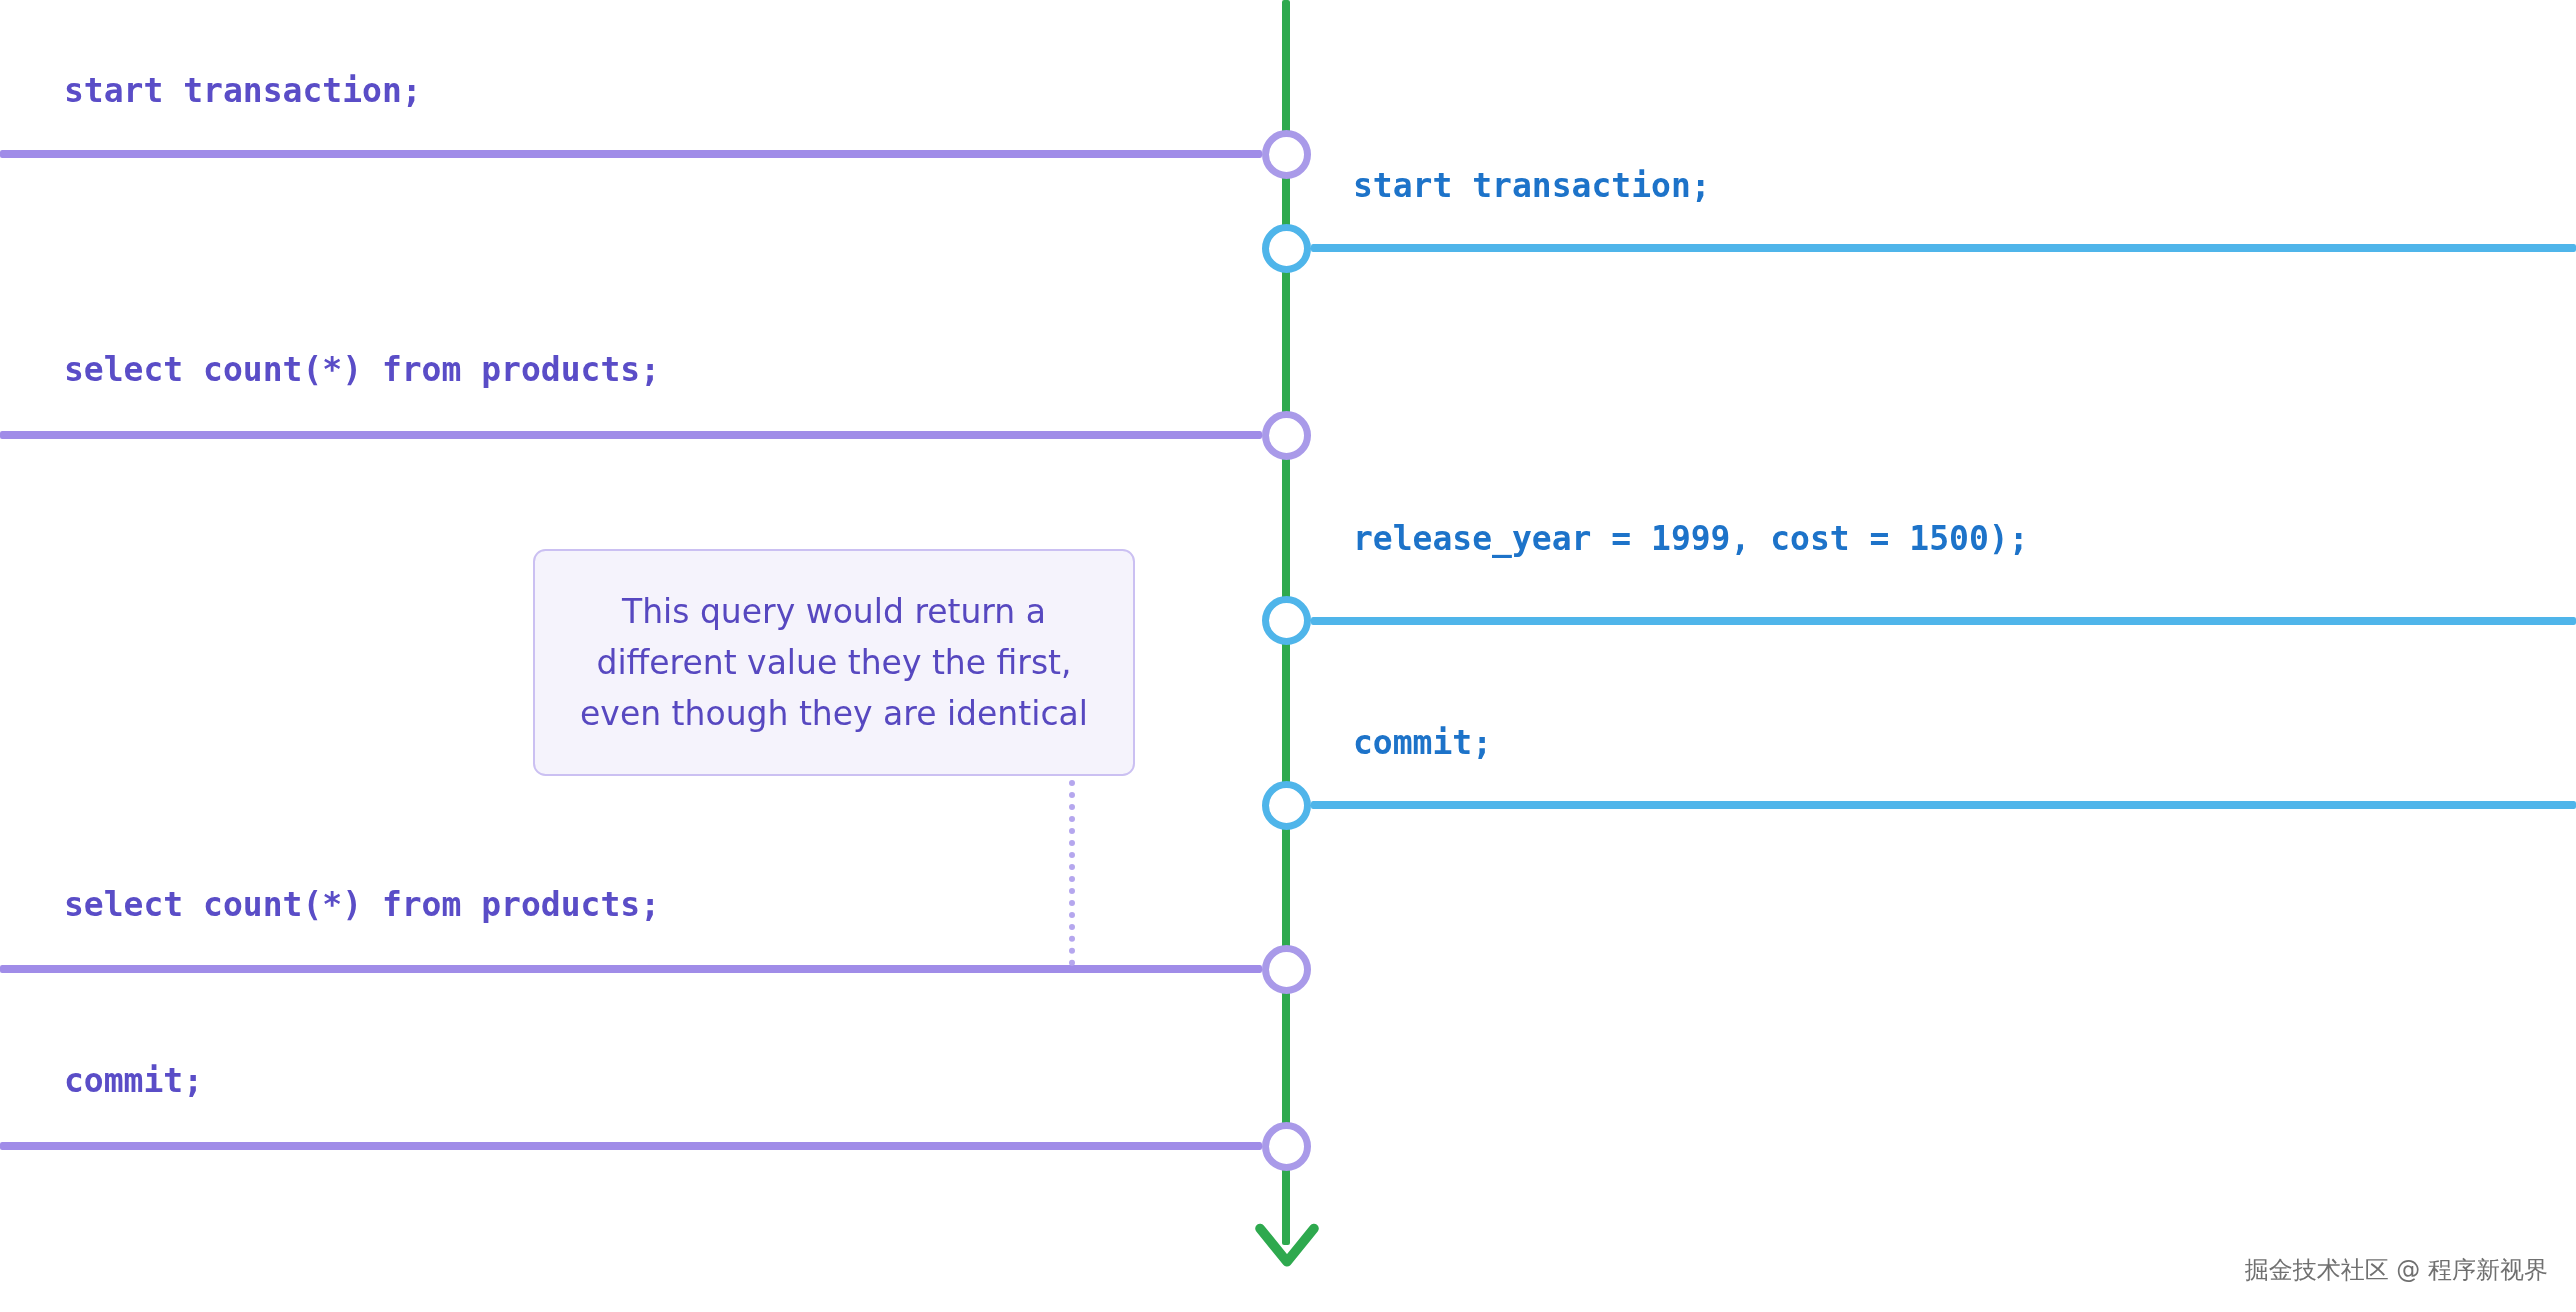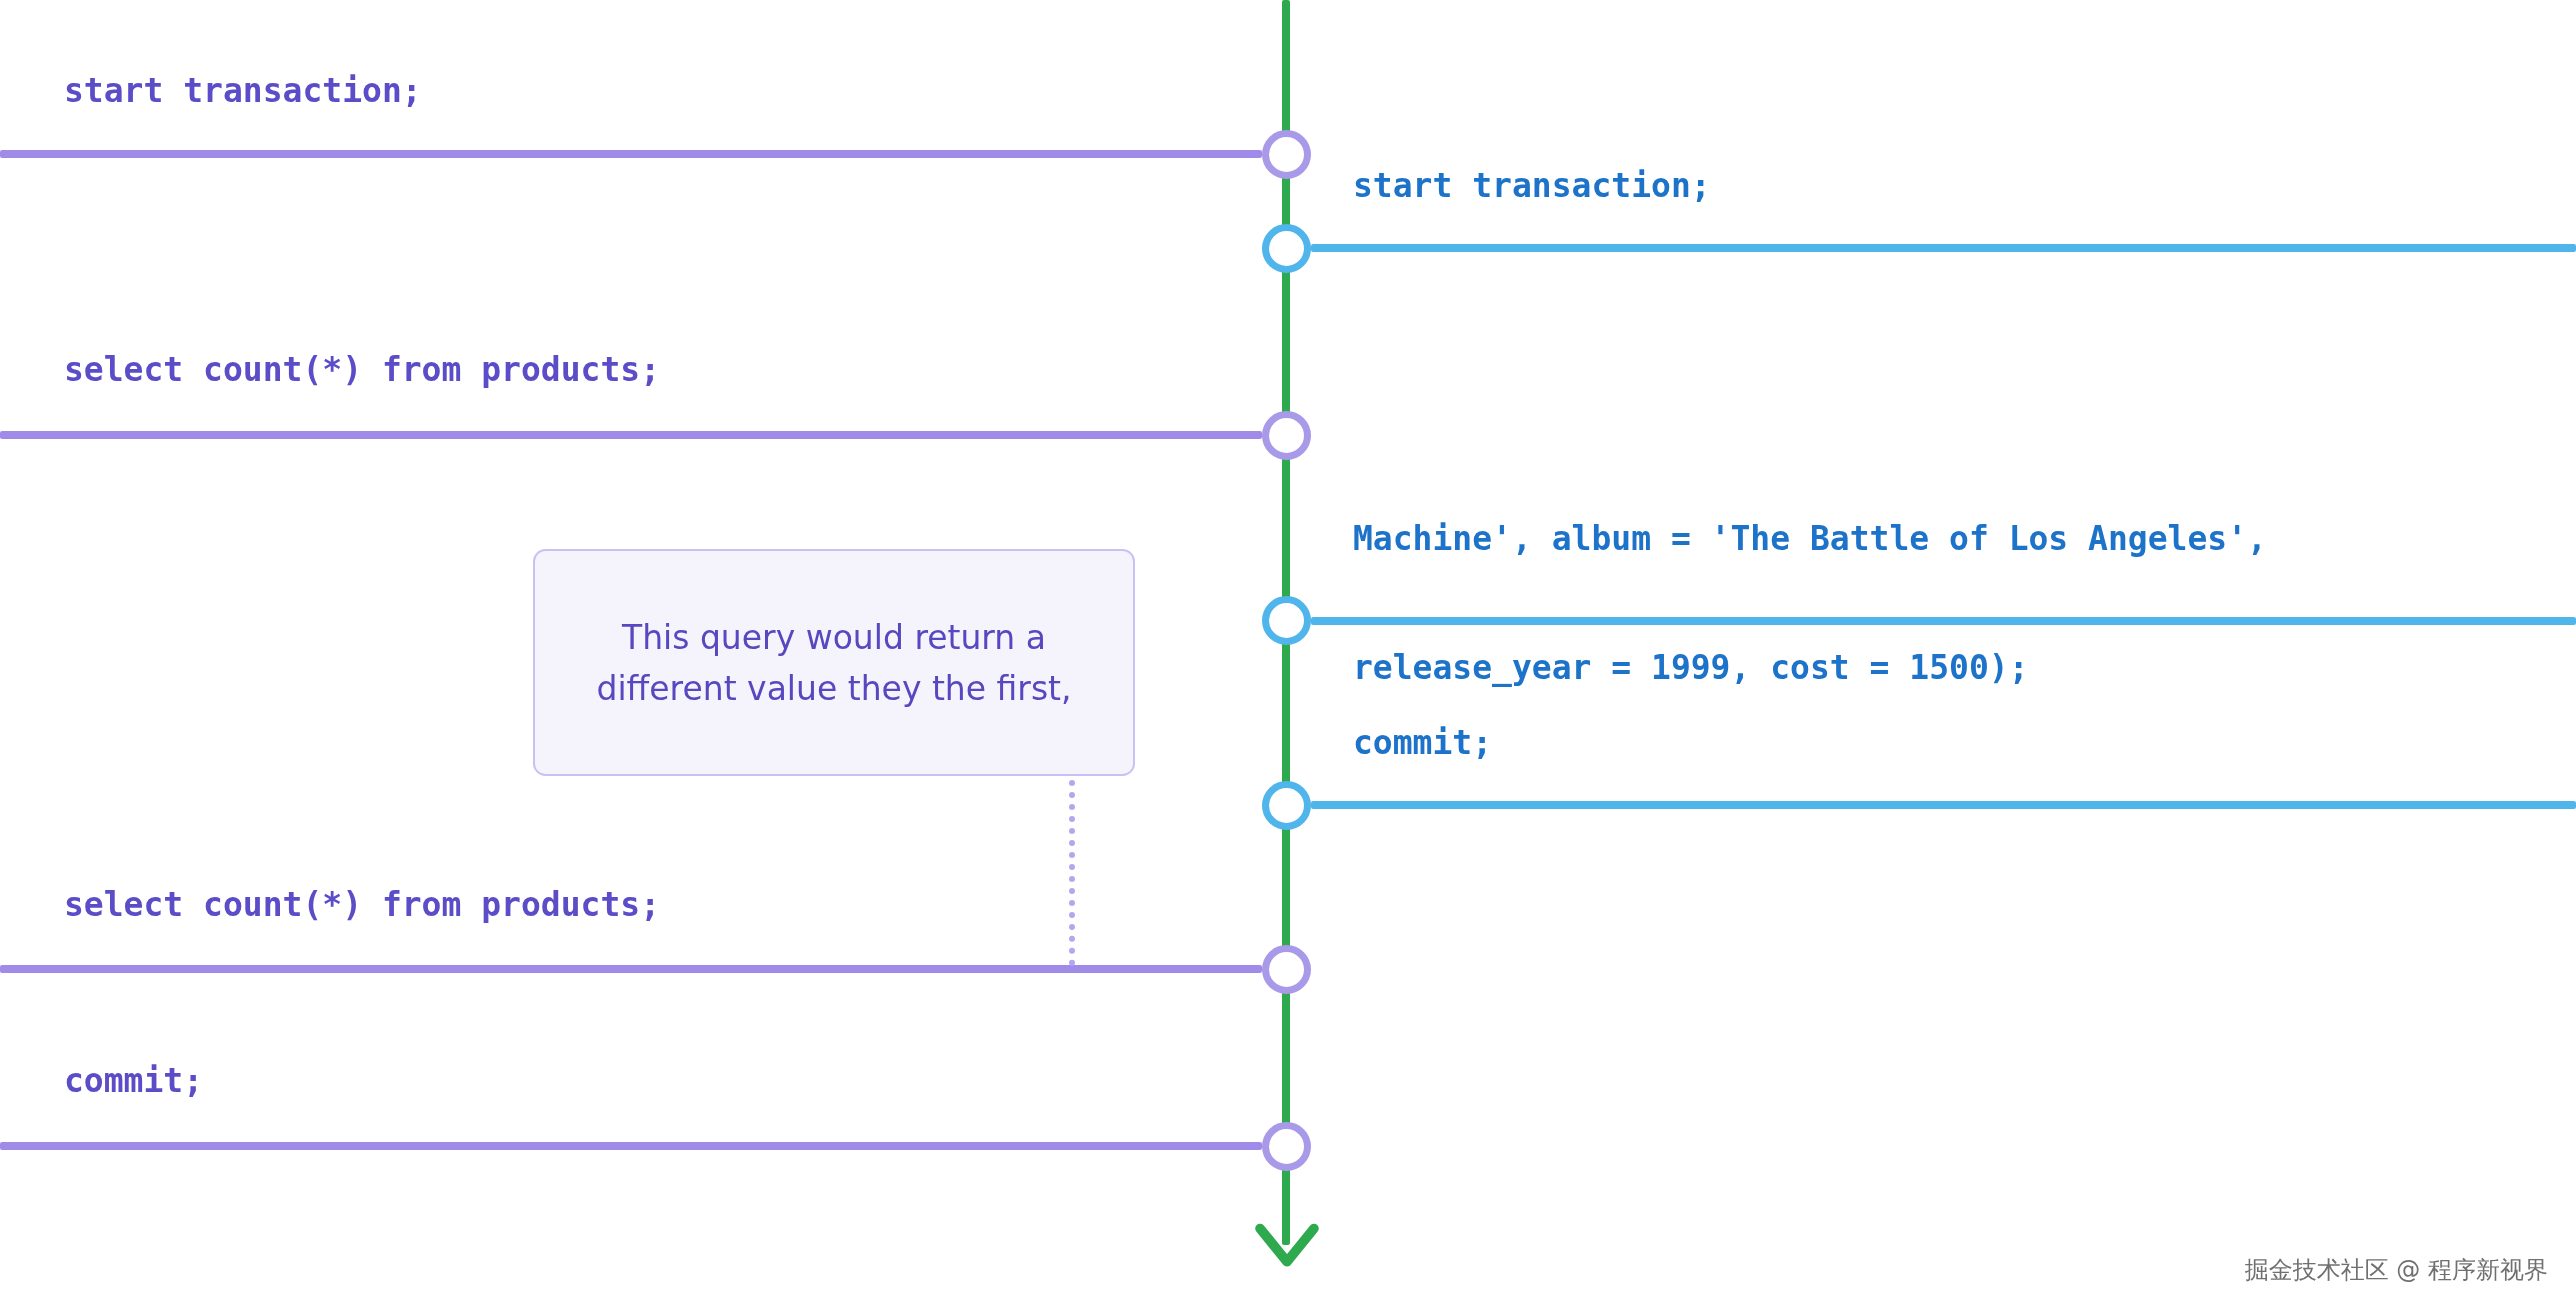--- a/index.html
+++ b/index.html
@@ -101,28 +101,28 @@
   <div class="node purple" style="top:1122px"></div>
 
   <div class="code purple" style="top:71px">start transaction;</div>
   <div class="code purple" style="top:350px">select count(*) from products;</div>
   <div class="code purple" style="top:885px">select count(*) from products;</div>
   <div class="code purple" style="top:1061px">commit;</div>
 
   <div class="code blue" style="top:166px">start transaction;</div>
 
   <div class="code blue code-multi" style="top:435px">
-    <div>Machine', album = 'The Battle of Los Angeles',</div>
     <div>release_year = 1999, cost = 1500);</div>
   </div>
 
   <div class="code blue" style="top:723px">commit;</div>
 
   <div class="note">
     <div>This query would return a</div>
     <div>different value they the first,</div>
+    <div>even though they are identical</div>
   </div>
   <div class="note-connector"></div>
 
   <div class="watermark">掘金技术社区 @ 程序新视界</div>
 
 </div>
 
 
 </body></html>

